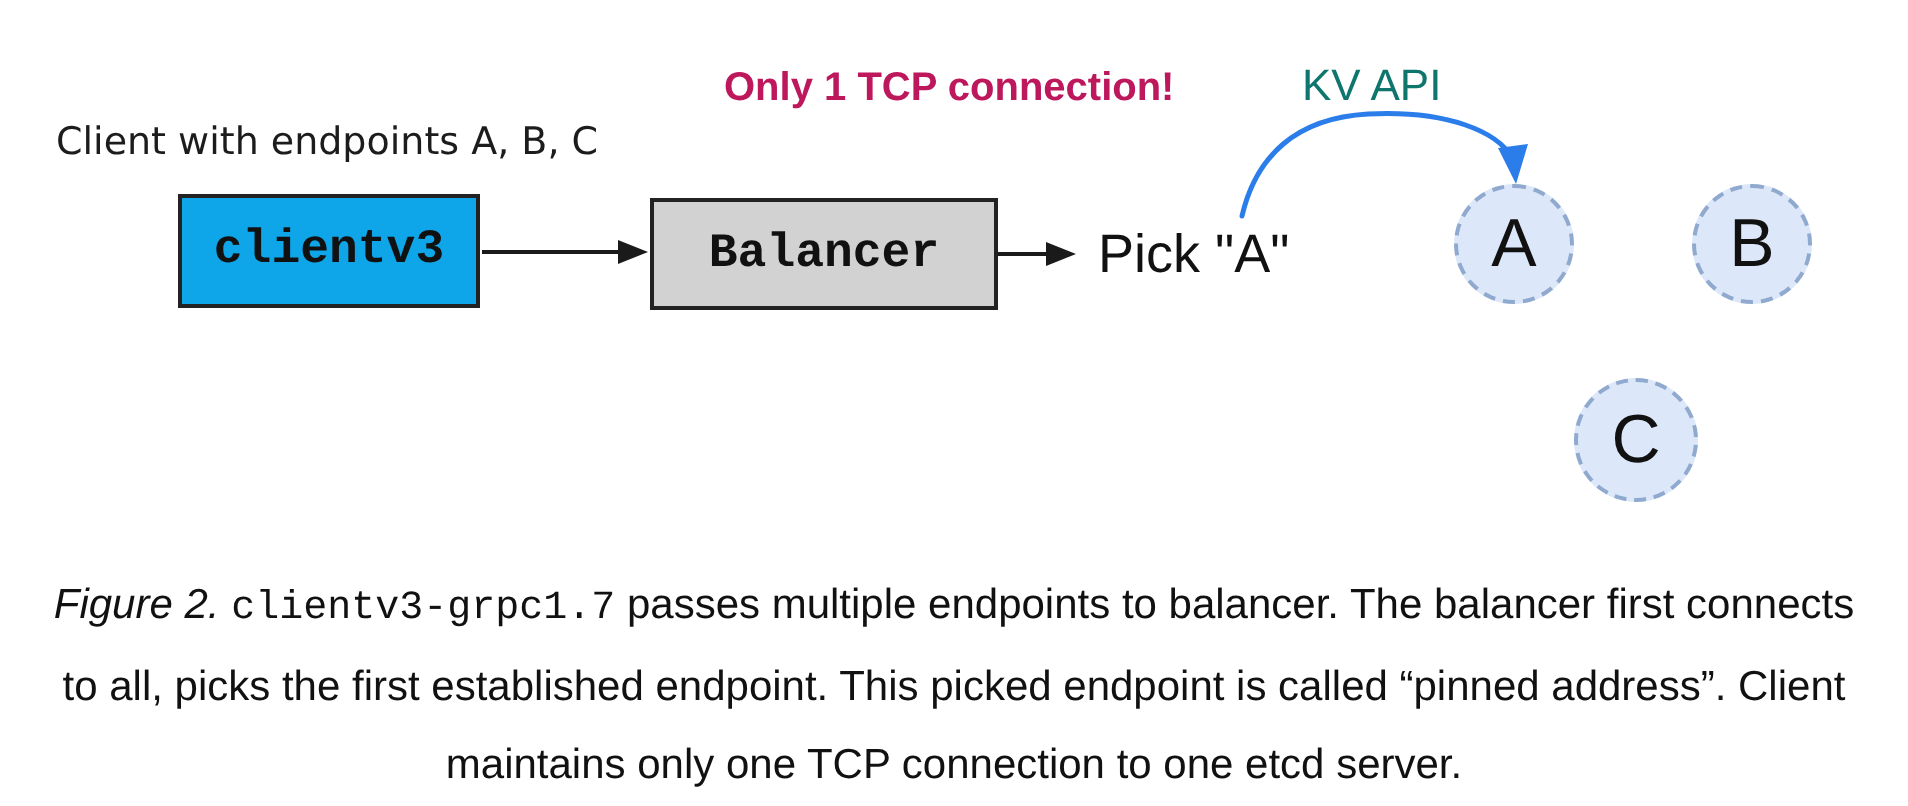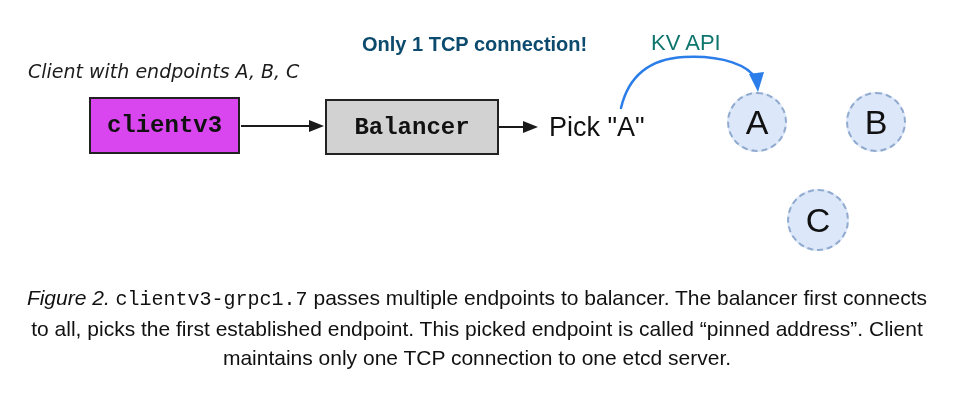--- a/index.html
+++ b/index.html
@@ -22,58 +22,57 @@
     pointer-events: none;
   }
   .top-label {
     position: absolute;
     left: 28px;
     top: 60px;
     font-family: "DejaVu Sans", sans-serif;
     font-size: 19px;
     color: #1c1c1c;
     white-space: nowrap;
-    font-style: italic;
   }
   .box {
     position: absolute;
     display: flex;
     align-items: center;
     justify-content: center;
     font-family: "Liberation Mono", "DejaVu Sans Mono", monospace;
     font-weight: bold;
     font-size: 24px;
     color: #111111;
     box-sizing: border-box;
   }
   .client-box {
     left: 89px; top: 97px;
     width: 151px; height: 57px;
-    background: #d946ef;
+    background: #0ea5e9;
     border: 2.5px solid #222222;
   }
   .balancer-box {
     left: 325px; top: 99px;
     width: 174px; height: 56px;
     background: #d2d2d2;
     border: 2.5px solid #222222;
   }
   .pick-label {
     position: absolute;
     left: 549px; top: 112px;
     font-size: 27px;
     color: #111111;
     white-space: nowrap;
   }
   .tcp-note {
     position: absolute;
     left: 362px; top: 33px;
     font-size: 20px;
     font-weight: bold;
-    color: #0c4a6e;
+    color: #be185d;
     white-space: nowrap;
   }
   .kv-api-label {
     position: absolute;
     left: 651px; top: 30px;
     font-size: 22px;
     color: #0f766e;
     white-space: nowrap;
   }
   .endpoint {
@@ -93,21 +92,21 @@
   .endpoint-b { left: 846px; top: 92px; }
   .endpoint-c { left: 787px; top: 189px; width: 62px; height: 62px; }
   .caption {
     position: absolute;
     left: 50%;
     top: 283px;
     transform: translateX(-50%);
     width: 906px;
     text-align: center;
     font-size: 21px;
-    line-height: 29px;
+    line-height: 39px;
     color: #111111;
   }
   .caption .fig-label { font-style: italic; }
   .caption .code {
     font-family: "Liberation Mono", "DejaVu Sans Mono", monospace;
     font-style: normal;
     font-size: 20px;
   }
 </style>
 </head>

